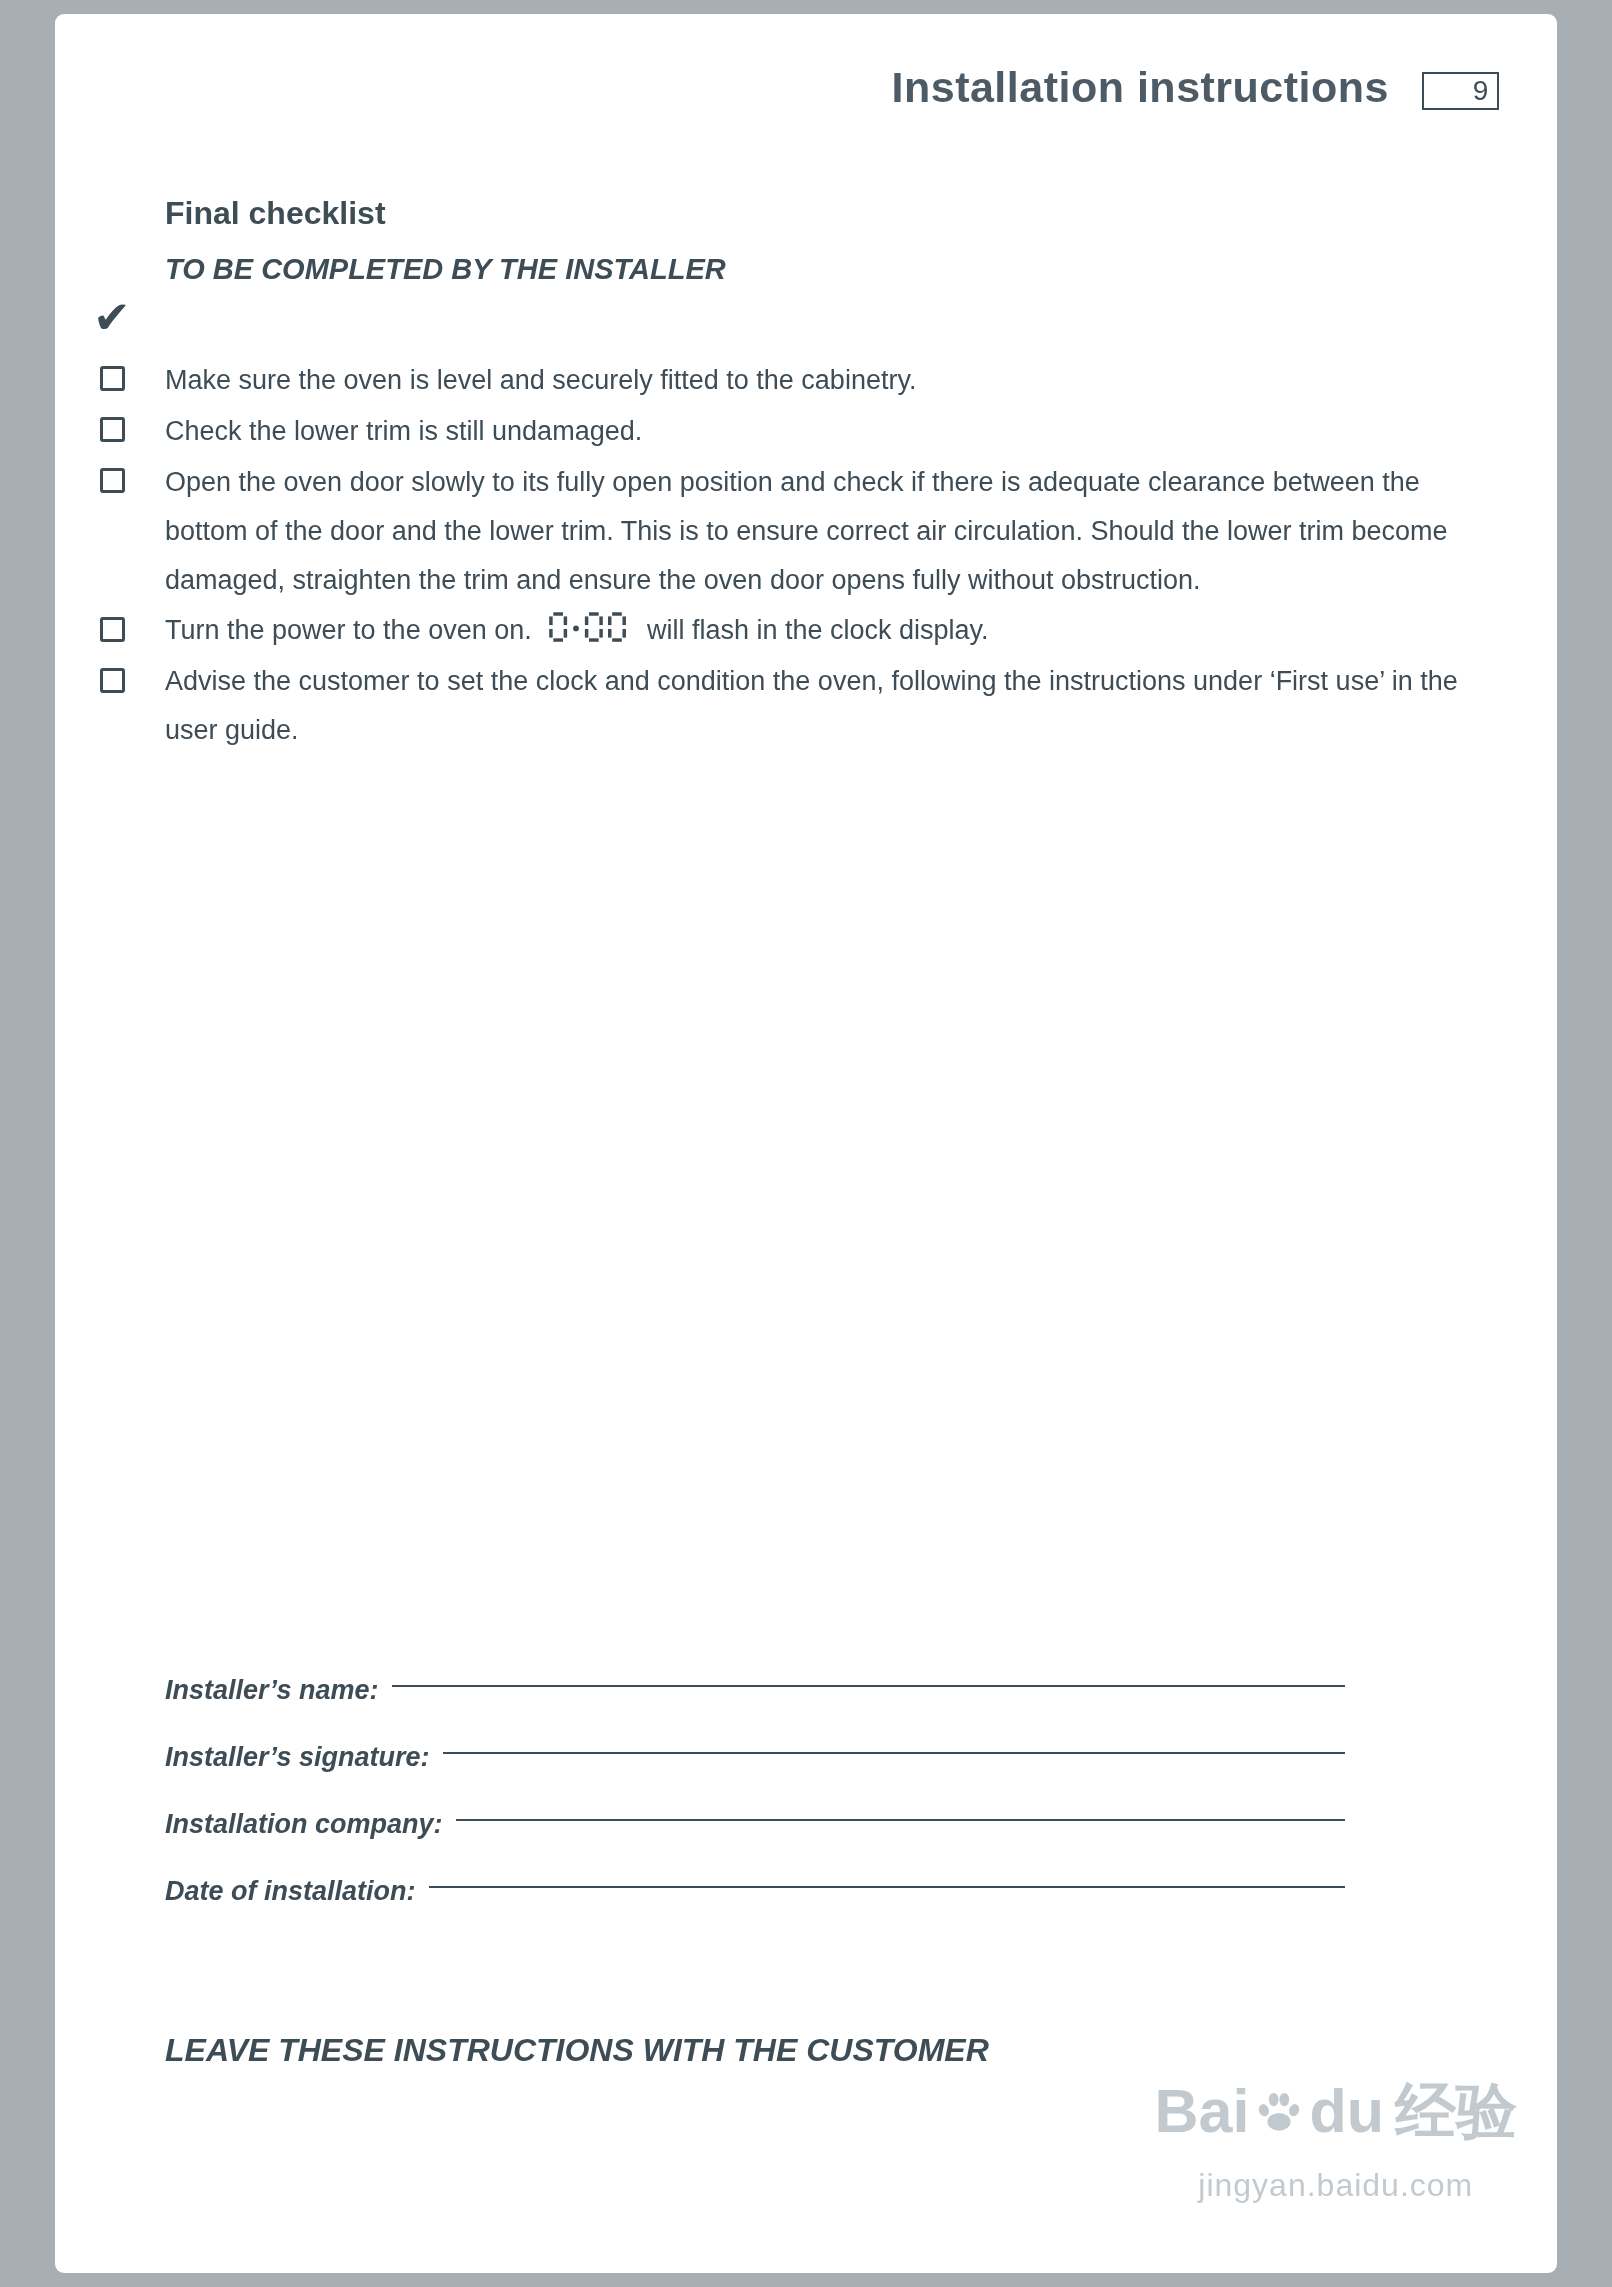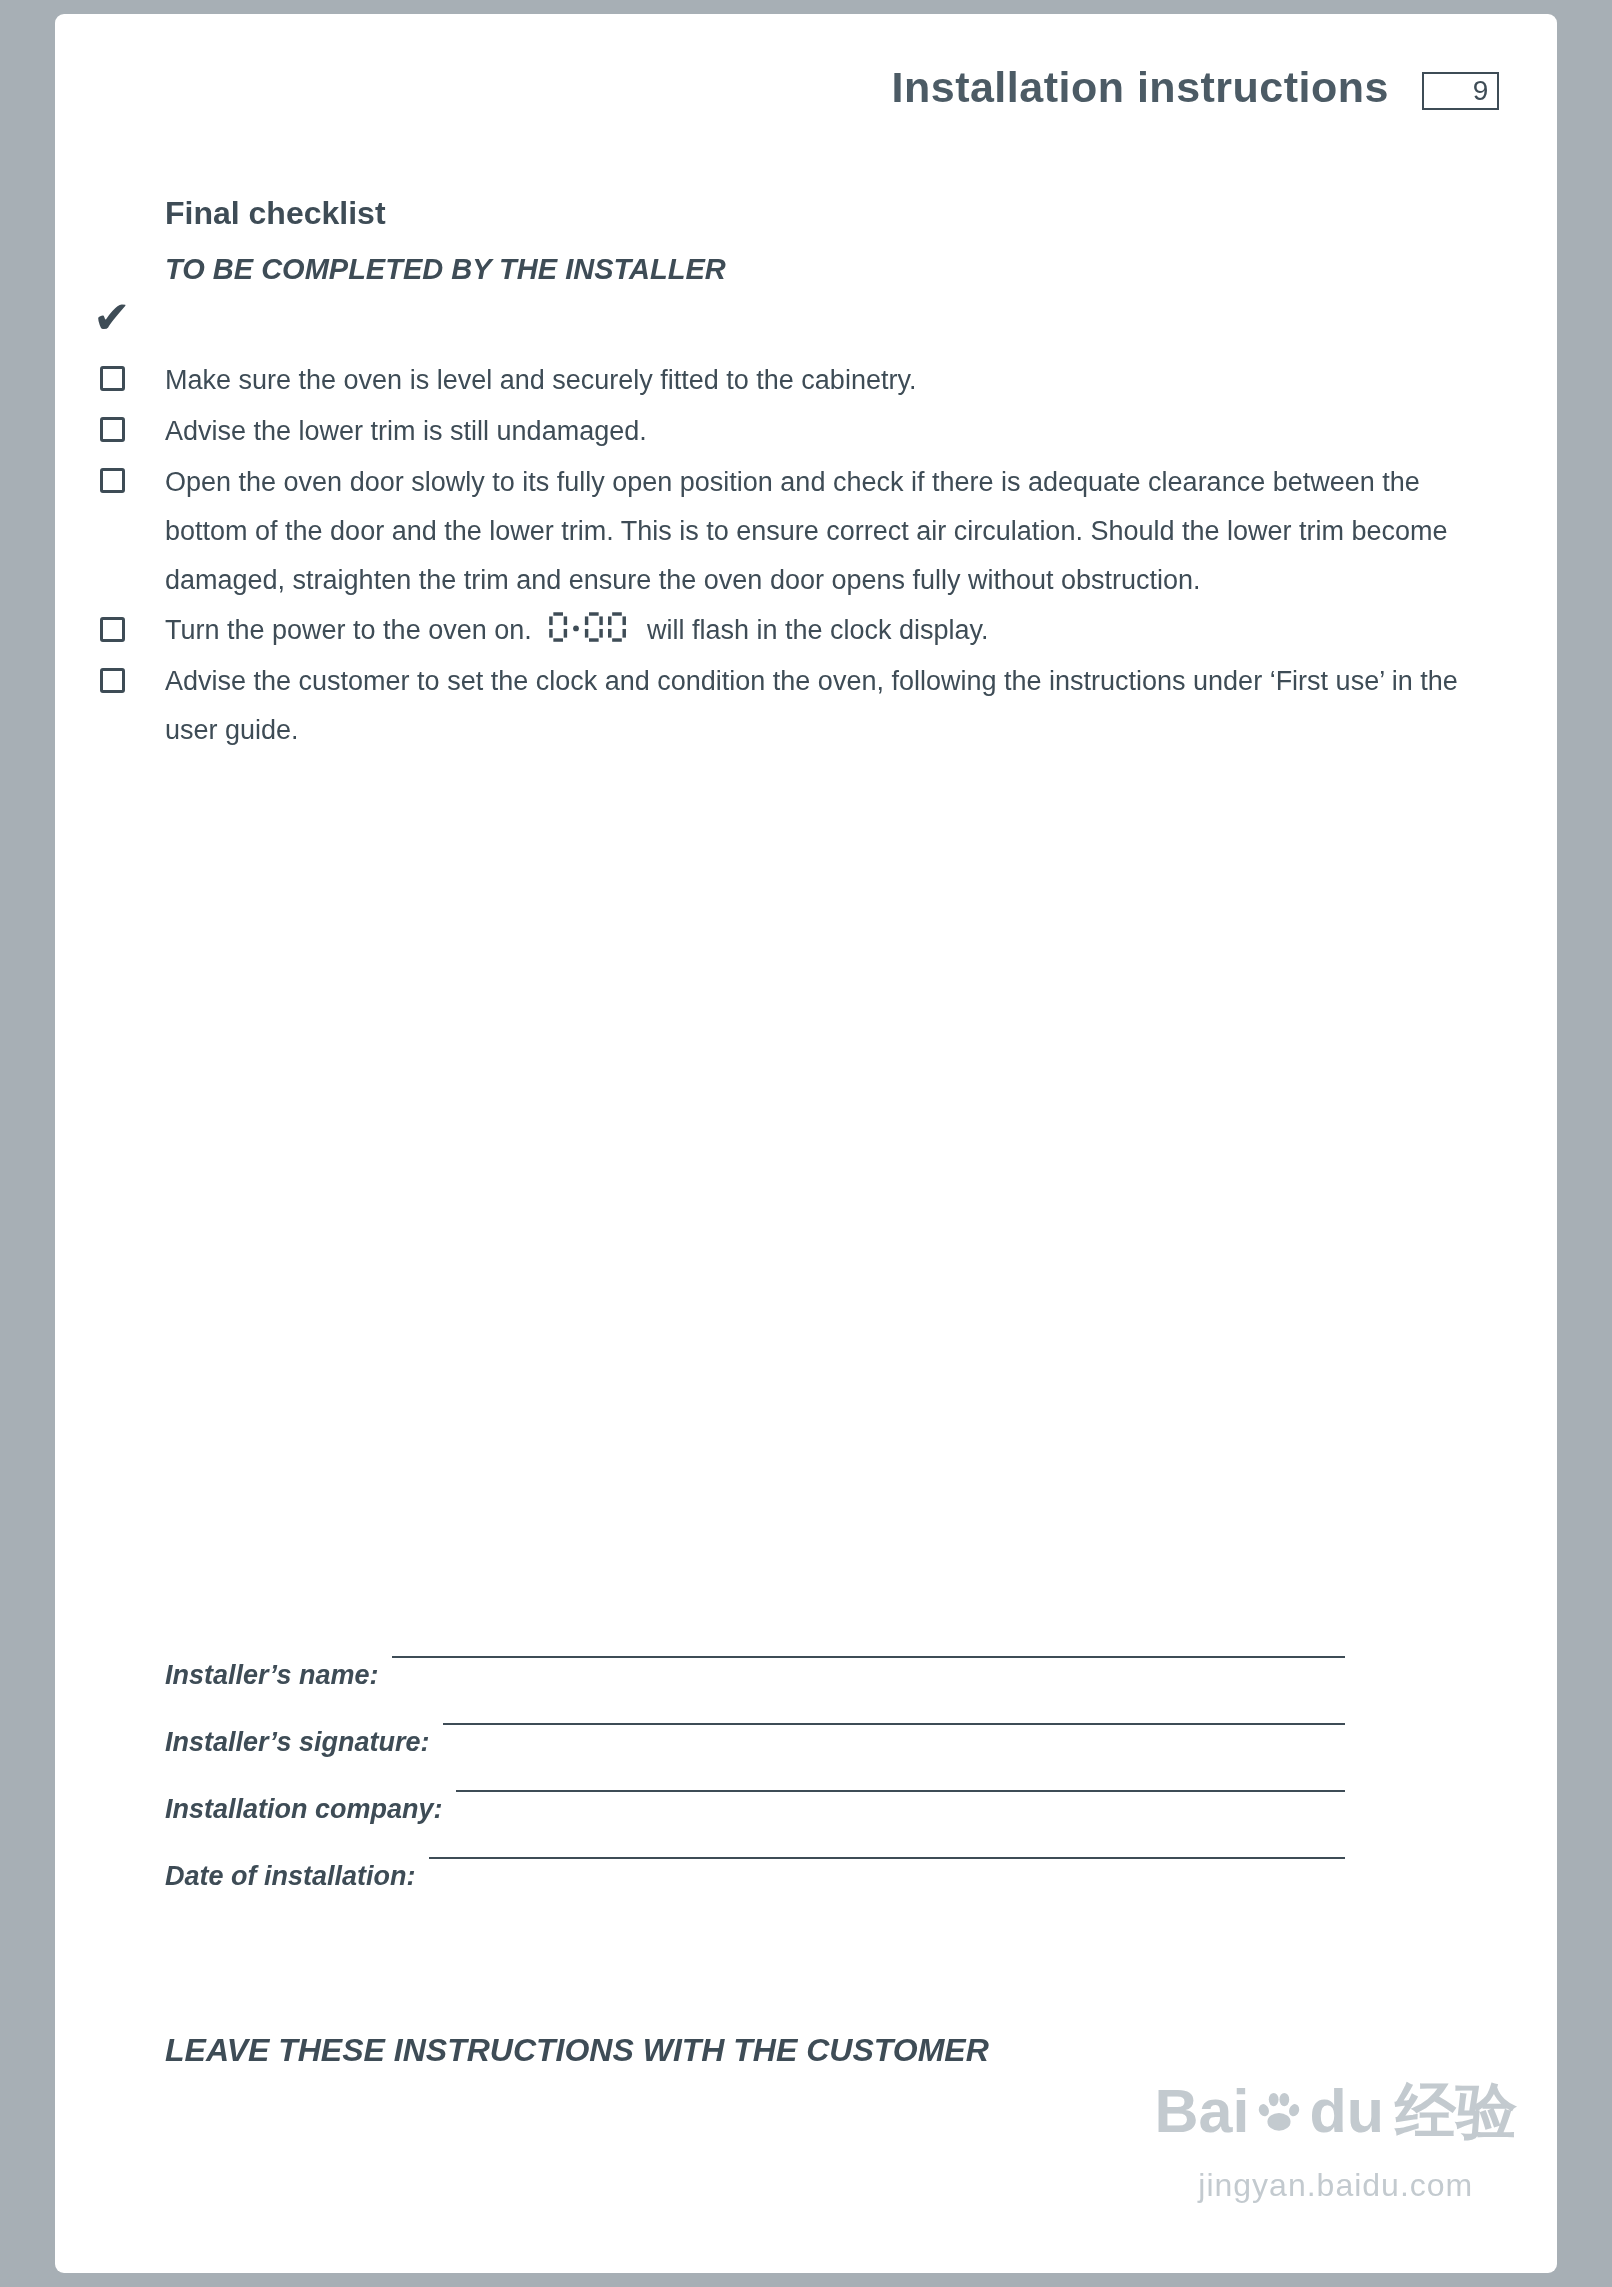--- a/index.html
+++ b/index.html
@@ -32,21 +32,21 @@
   .item { display: flex; margin-top: 1.9px; }
   .cb {
     flex: 0 0 auto; width: 25px; height: 25px; box-sizing: border-box;
     border: 3.8px solid #3e4c56; border-radius: 2.9px;
     margin: 10.6px 40px 0 -65px;
   }
   .item p { margin: 0; font-size: 27px; line-height: 49px; max-width: 1307px; }
   .clock-svg { vertical-align: -4.8px; margin: 0 9.6px; }
   
   .form { margin-top: 901px; width: 1180px; }
-  .field { display: flex; align-items: flex-start; height: 67px; }
+  .field { display: flex; align-items: center; height: 67px; }
   .flabel { font-size: 27px; font-weight: bold; font-style: italic; white-space: nowrap; line-height: 38px; }
   .fline { flex: 1; margin-left: 13.4px; border-bottom: 2.9px solid #3e4c56; margin-bottom: 7.7px; height: 0; }
   .footer-note { margin-top: 108px; font-size: 32px; font-weight: bold; font-style: italic; }
   
   .watermark { position: absolute; right: 40px; bottom: 69px; text-align: center; color: #c3cacf; }
   .wm-row { display: flex; align-items: flex-end; justify-content: flex-end; gap: 6px; font-size: 61px; line-height: 63px; font-weight: bold; }
   .wm-cn { margin-left: 5px; }
   .wm-paw { margin-bottom: 7.7px; }
   .wm-url { font-size: 32px; margin-top: 24px; letter-spacing: 1px; }
 </style>
@@ -72,21 +72,21 @@
 
       <div class="checklist">
 
         <div class="item">
           <span class="cb"></span>
           <p>Make sure the oven is level and securely fitted to the cabinetry.</p>
         </div>
 
         <div class="item">
           <span class="cb"></span>
-          <p>Advise the lower trim is still undamaged.</p>
+          <p>Check the lower trim is still undamaged.</p>
         </div>
 
         <div class="item">
           <span class="cb"></span>
           <p>Open the oven door slowly to its fully open position and check if there is adequate clearance between the bottom of the door and the lower trim. This is to ensure correct air circulation. Should the lower trim become damaged, straighten the trim and ensure the oven door opens fully without obstruction.</p>
         </div>
 
         <div class="item">
           <span class="cb"></span>
           <p>

